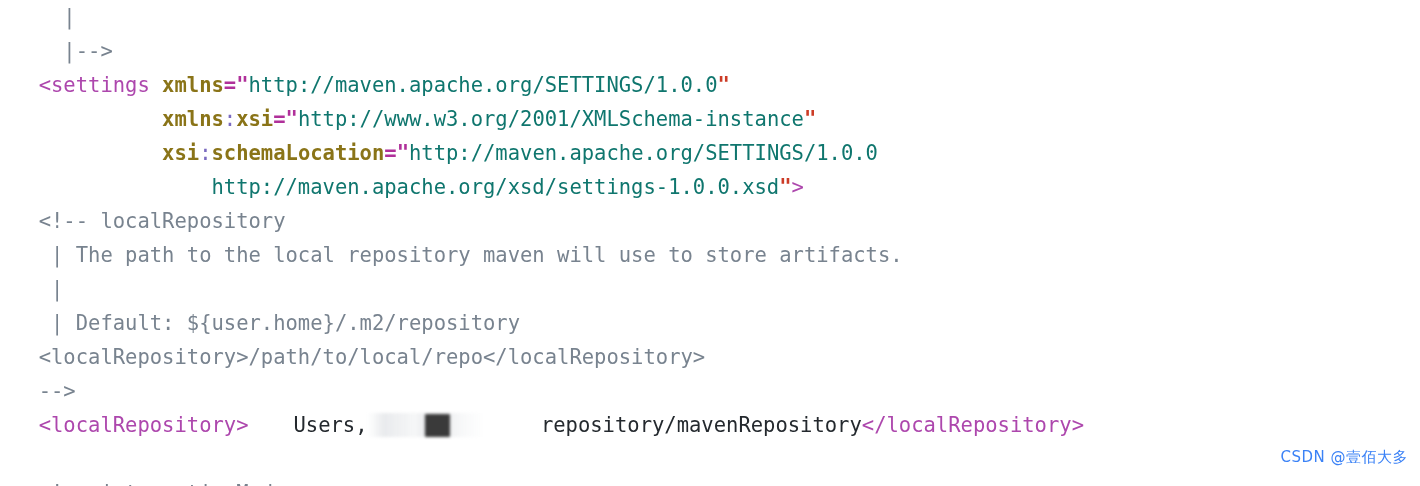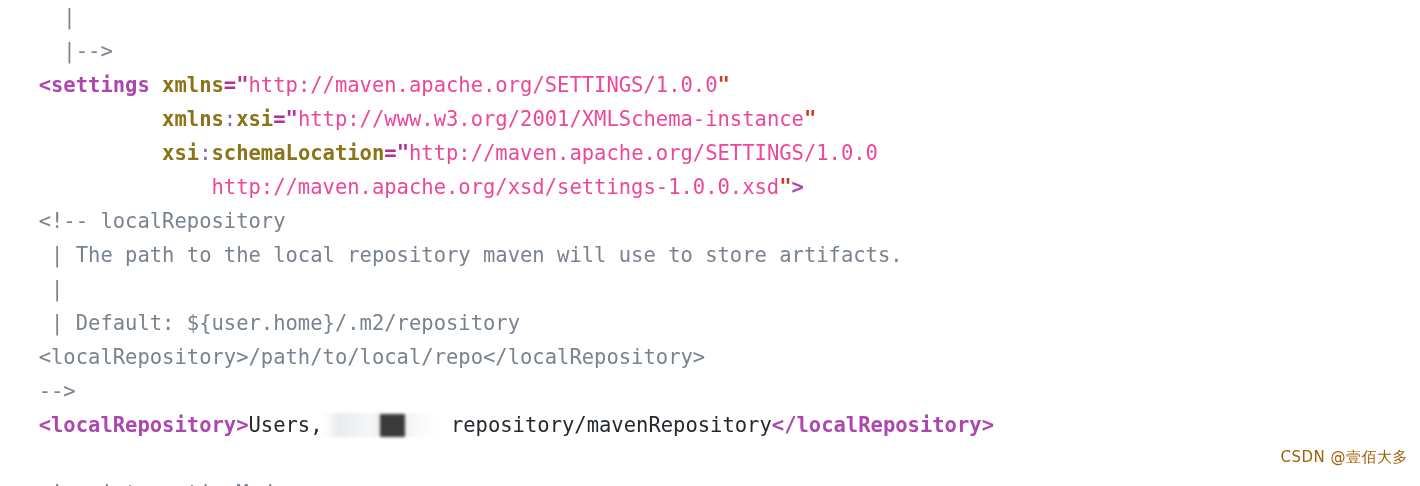--- a/index.html
+++ b/index.html
@@ -43,29 +43,29 @@
     left: 14px;
     top: 0;
     white-space: pre;
   }
   .line {
     height: 34px;
     line-height: 34px;
     white-space: pre;
   }
   
-  .t-tag      { color: #ad47ad; font-weight: bold; }
+  .t-tag      { color: #ad47ad; font-weight: normal; }
   .t-attr     { color: #8a7418; font-weight: bold; }
   .t-ns       { color: #7a6ac0; }
   .t-eq       { color: #b0309a; font-weight: bold; }
   .t-quote-o  { color: #b0309a; font-weight: bold; }
   .t-quote-c  { color: #cc3b26; font-weight: bold; }
-  .t-url      { color: #ec4899; }
+  .t-url      { color: #0f766e; }
   .t-comment  { color: #78838f; }
-  .t-text     { color: #24292e; }
+  .t-text     { color: #24292e; margin-left: 45px; }
 
   .redaction {
     display: inline-block;
     position: relative;
     width: 116px;
     height: 24px;
     vertical-align: -5px;
     background: linear-gradient(
         90deg,
         rgba(236,238,240,0.0) 0%,
@@ -84,21 +84,21 @@
     height: 23px;
     background: #3a3a3a;
     border-radius: 1px;
   }
   .watermark {
     position: absolute;
     right: 12px;
     bottom: 12px;
     font-family: "DejaVu Sans", "Liberation Sans", sans-serif;
     font-size: 15px;
-    color: #a16207;
+    color: #3b82f6;
     letter-spacing: 0.5px;
     white-space: nowrap;
   }
 </style>
 </head>
 <body>
 
 <div id="editor">
 
   <div class="gutter">

